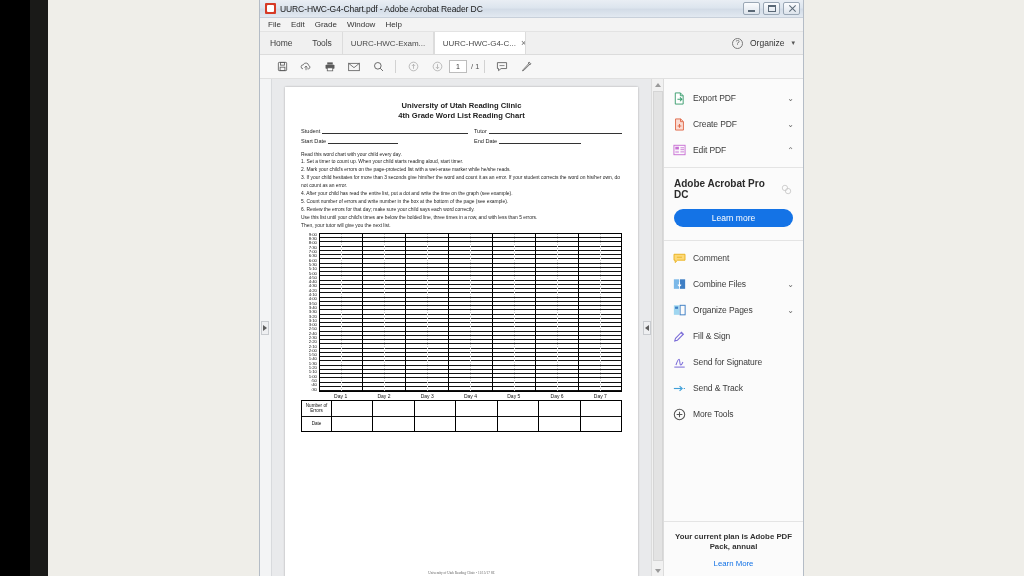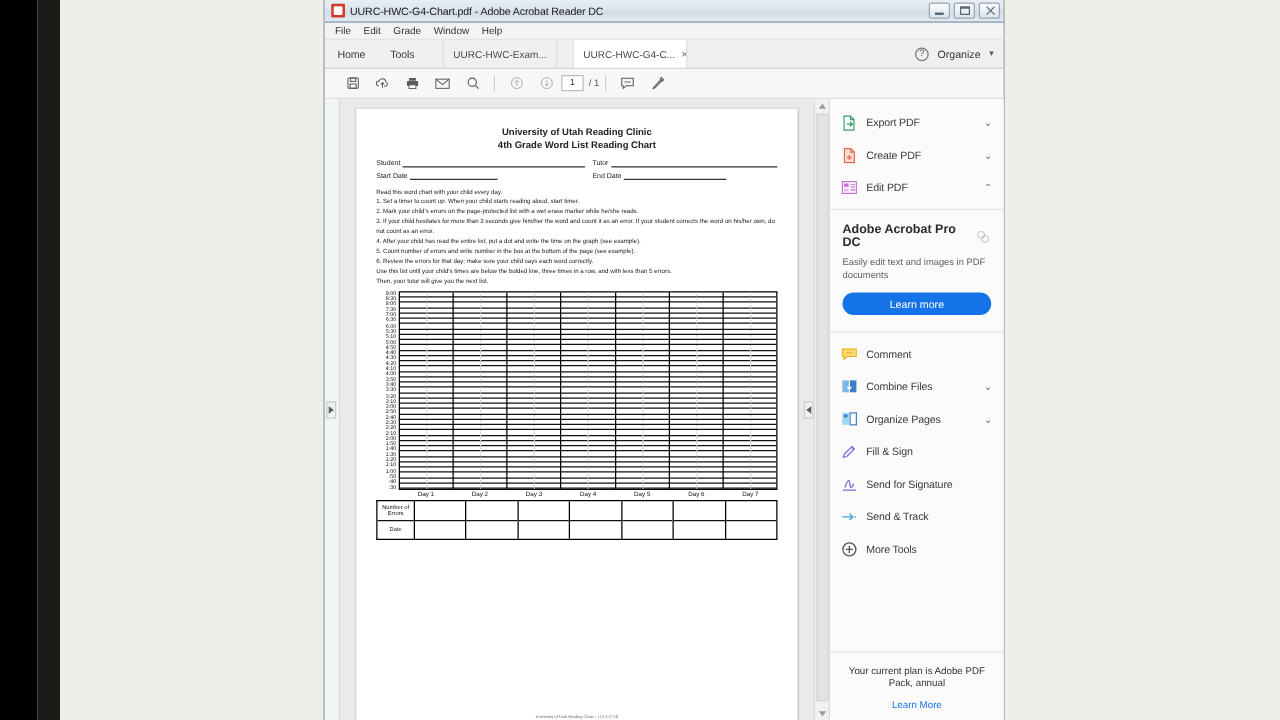--- a/index.html
+++ b/index.html
@@ -76,21 +76,20 @@
   .nav-tab {
     display:flex; align-items:center; padding: 0 10px;
     font-size: 8.5px; color: #3d3d3d; letter-spacing: -0.1px;
   }
   .doc-tab {
     display:flex; align-items:center; gap:5px;
     padding: 0 8px; font-size: 8px; color: #4a4a4a;
     border-left: 1px solid #dcdcdc; border-right: 1px solid #dcdcdc;
     max-width: 92px; white-space: nowrap; overflow: hidden;
     background: #f0f0f0;
-    margin-left: 12px;
   }
   .doc-tab.active { background: #ffffff; }
   .doc-tab .x { font-size: 9px; color: #6b6b6b; }
   #tabbar-right { margin-left:auto; display:flex; align-items:center; gap:7px; padding-right: 8px; }
   #help-circ {
     width: 11px; height: 11px; border: 1px solid #7a7a7a; border-radius: 50%;
     font-size: 7.5px; color:#555; display:flex; align-items:center; justify-content:center;
     line-height:1;
   }
   #user-name { font-size: 8.5px; color: #333; }
@@ -179,21 +178,21 @@
   #promo-title { font-size: 10px; font-weight: bold; color:#2b2b2b; display:flex; align-items:center; }
   #promo-title .t { flex:1 1 auto; }
   #promo-sub { font-size: 7.5px; color:#5e5e5e; line-height: 1.35; margin-top: 5px; }
   #learn-more-btn {
     margin-top: 9px; height: 18px; border-radius: 9px; background:#1473e6;
     color:#fff; font-size: 8.5px; display:flex; align-items:center; justify-content:center;
   }
   #plan {
     margin-top: auto; border-top: 1px solid #e4e4e4; padding: 10px 10px 8px 10px; text-align:center;
   }
-  #plan-text { font-size: 7.8px; font-weight: normal; color:#333; line-height:1.35; }
+  #plan-text { font-size: 7.8px; font-weight: bold; color:#333; line-height:1.35; }
   #plan-link { font-size: 7.8px; color:#1473e6; margin-top: 6px; }
 
   
   .doc-h1 { text-align:center; font-size: 7.6px; font-weight: 600; line-height: 1.35; font-family:"Liberation Sans", sans-serif;}
   .fieldrow { display:flex; font-size: 5.6px; margin-top: 6px; }
   .fieldrow .f { display:flex; align-items:flex-end; }
   .fieldrow .f .lab { white-space:nowrap; }
   .fieldrow .f .ln { border-bottom: 0.8px solid #333; height: 6px; margin-left: 2px; }
   #instructions { margin-top: 7px; font-size: 4.9px; line-height: 1.62; color:#1d1d1d; }
 
@@ -605,21 +604,20 @@
         <div id="promo">
           <div id="promo-title">
             <span class="t">Adobe Acrobat Pro DC</span>
             <span class="rp-icon">
               <svg width="11" height="11" viewBox="0 0 14 14" fill="none" stroke="#c9c9c9" stroke-width="1.1">
                 <circle cx="5" cy="5" r="3.4"></circle>
                   <circle cx="9" cy="9" r="3.4"></circle>
               </svg>
             </span>
           </div>
-          <div id="promo-sub">Easily edit text and images in PDF documents</div>
           <div id="learn-more-btn">Learn more</div>
         </div>
 
         <div class="rp-div"></div>
 
         <div class="rp-row">
           <span class="rp-icon">
             <svg width="13" height="11" viewBox="0 0 15 13" fill="none">
               <path d="M1 1.5h13v7H5.2L2.4 11.3V8.5H1z" fill="#fdd978" stroke="#eab21f" stroke-width="1.1"></path>
               <path d="M4.4 5h6" stroke="#eab21f" stroke-width="1"></path>

